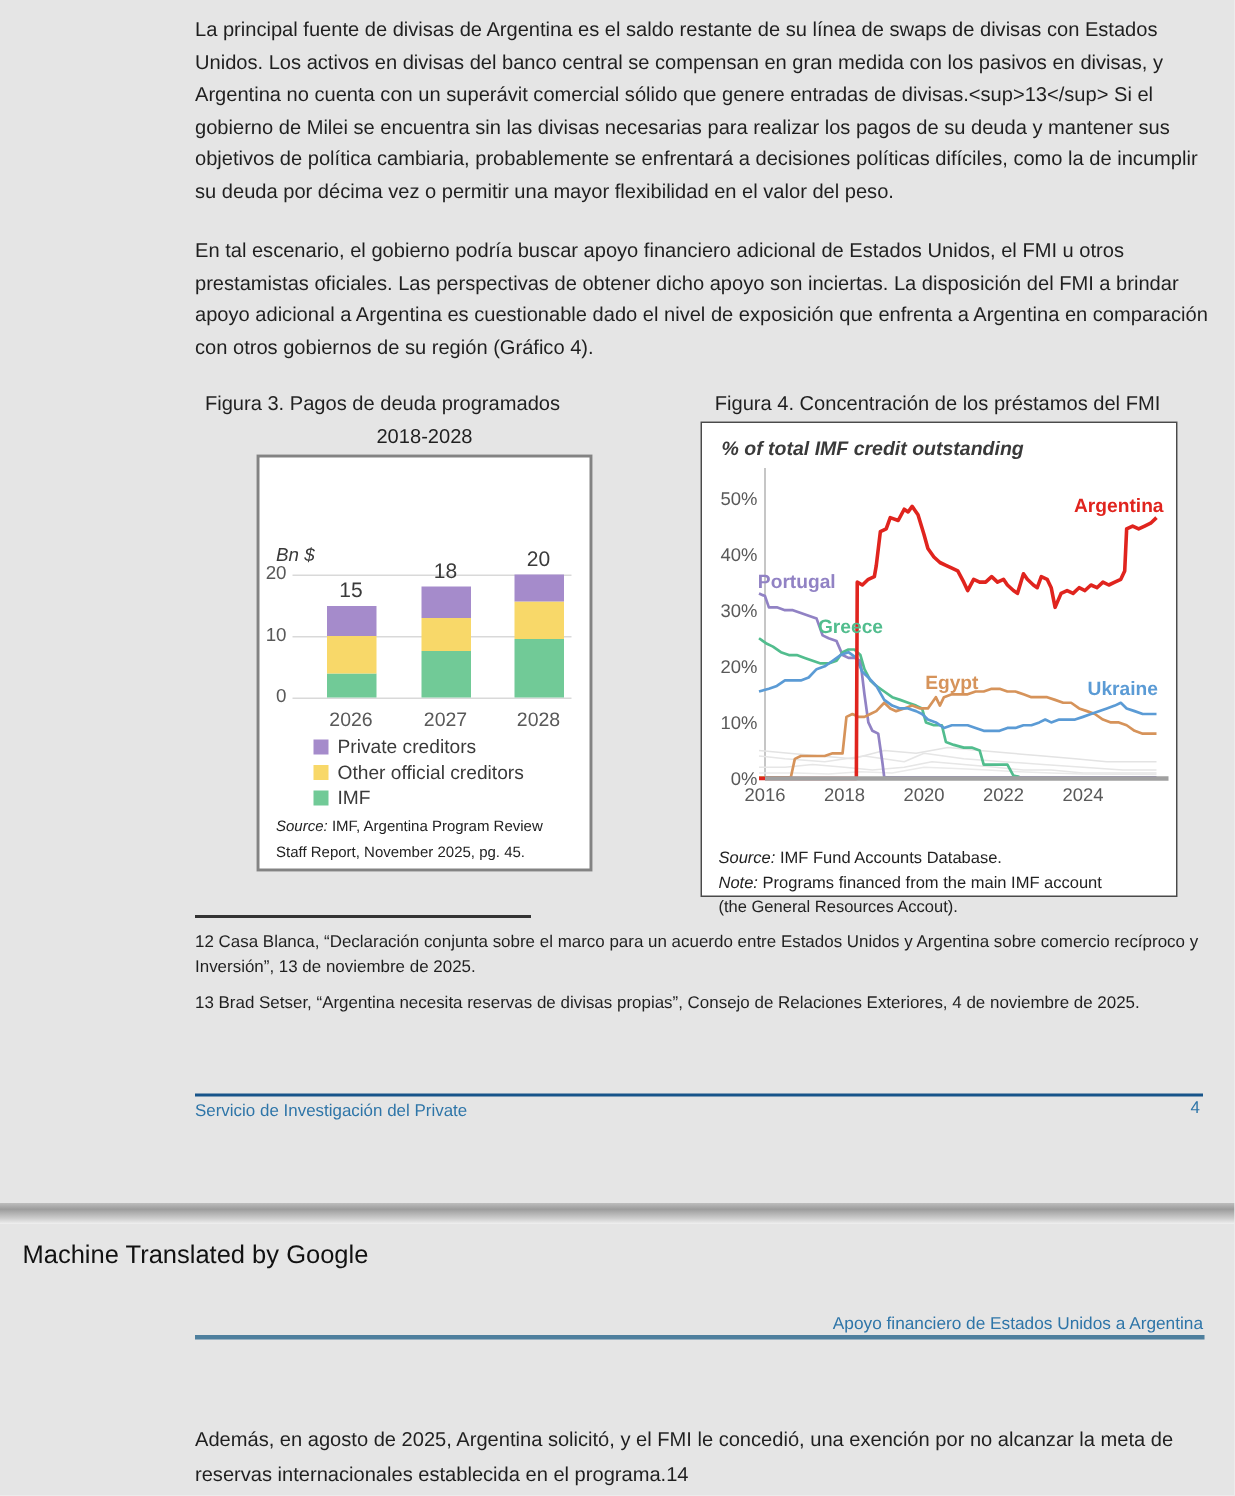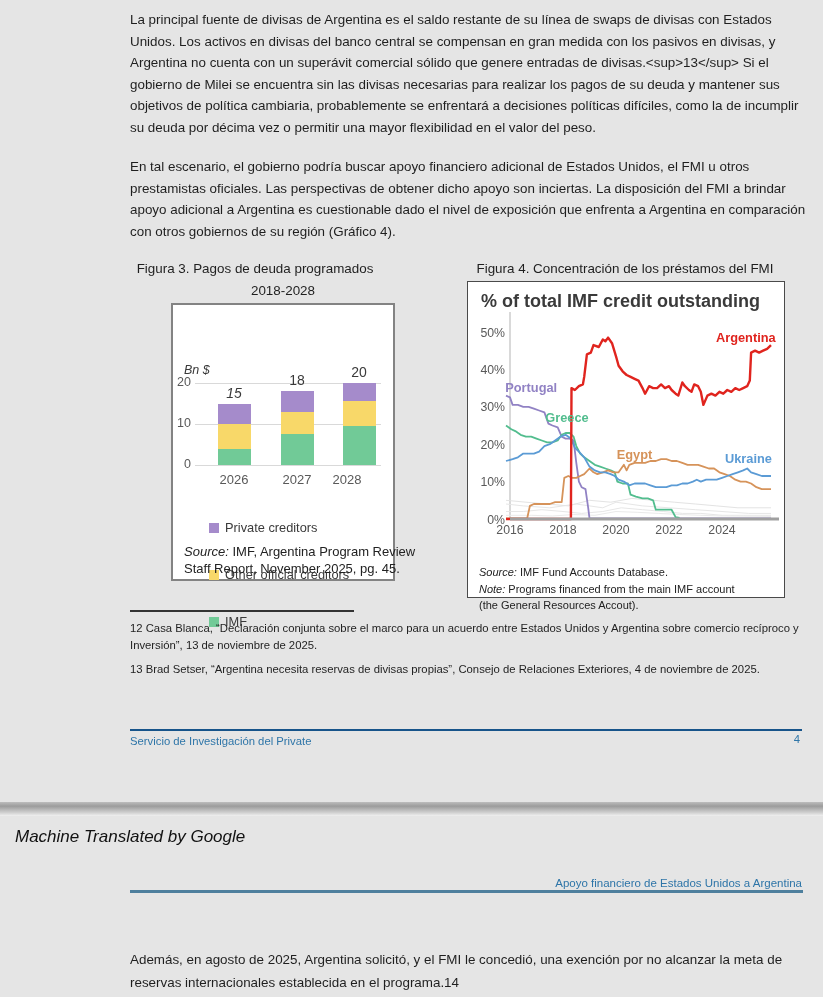--- a/index.html
+++ b/index.html
@@ -29,53 +29,53 @@
   .f3-unit { position:absolute; left:11px; top:58px; font-style:italic;
     font-size:12.5px; color:#3a3a3a; }
   #fig3-plot { position:absolute; left:0; top:0; width:220px; height:274px; }
   .grid { position:absolute; left:22px; width:186px; height:1px; background:#d9d9d9; }
   .ylab { position:absolute; left:0; width:18px; text-align:right;
     font-size:12.5px; color:#595959; }
   .seg { position:absolute; }
   .total { position:absolute; width:40px; text-align:center; font-size:14px; color:#3a3a3a; }
   .xlab { position:absolute; width:60px; text-align:center; font-size:13px; color:#595959; }
   #fig3-legend { position:absolute; left:36px; top:184px; }
-  .leg-row { display:flex; align-items:center; height:17px;margin-top:30px; }
+  .leg-row { display:flex; align-items:center; height:17px; }
   .leg-swatch { width:10px; height:10px; margin-right:6px; flex:0 0 auto; }
   .leg-label { font-size:12.8px; color:#3a3a3a; white-space:nowrap; }
-  .f3-source { position:absolute; left:11px; top:238px; font-size:13px;
+  .f3-source { position:absolute; left:11px; top:238px; font-size:10px;
     line-height:17px; color:#222; }
   .f3-source .nowrap, .f4-src .nowrap { white-space:nowrap; }
 
   
   #fig4-box {
     position:absolute; left:467px; top:281px; width:318px; height:317px;
     border:1.5px solid #4a4a4a; background:#fff;
   }
-  .f4-title { position:absolute; left:13px; top:9px; 
-    font-weight:bold; font-size:18px; color:#3a3a3a; white-space:nowrap; }
+  .f4-title { position:absolute; left:13px; top:9px; font-style:italic;
+    font-weight:bold; font-size:13px; color:#3a3a3a; white-space:nowrap; }
   #fig4-svg { position:absolute; left:0; top:0; }
   #fig4-svg .tick { font-family:"Liberation Sans",sans-serif; font-size:12.3px; fill:#595959; }
   #fig4-svg .clabel { font-family:"Liberation Sans",sans-serif; font-size:12.8px; font-weight:600; }
   .f4-src { position:absolute; left:11px; top:244px; font-size:11px;
     line-height:16.5px; color:#222;margin-top:38px; }
 
   
   #fn-rule { position:absolute; left:130px; top:610px; width:224px; height:2px; background:#333; }
   .fn { position:absolute; left:130px; width:678px; font-size:11.3px; line-height:16.5px; color:#1f1f1f; }
   #fn12 { top:620px; }
   #fn13 { top:661px; }
   #footer-rule { position:absolute; left:130px; top:729px; width:672px; height:2px; background:#17548a; }
   #footer-left { position:absolute; left:130px; top:735px; font-size:11.3px; color:#2e75a8; }
   #footer-page { position:absolute; right:23px; top:733px; font-size:11.3px; color:#2e75a8; }
 
   
   #gray-bar { position:absolute; left:0; top:802px; width:823px; height:14px;
     background:linear-gradient(180deg,#bdbdbd 0%,#9c9c9c 30%,#cfcfcf 75%,#f0f0f0 100%); }
-  #banner-text { position:absolute; left:15px; top:827px; font-size:17px; color:#111;font-style:italic; }
+  #banner-text { position:absolute; left:15px; top:827px; font-size:17px; color:#111; }
   #p2-header { position:absolute; left:400px; top:877px; width:402px; text-align:right;
     font-size:11.5px; color:#2e75a8; }
   #p2-rule { position:absolute; left:130px; top:890px; width:673px; height:2.5px; background:#4e7f9d; }
 </style>
 </head>
 <body>
 
 <div id="canvas">
 
   <div class="p" id="p1">La principal fuente de divisas de Argentina es el saldo restante de su línea de swaps de divisas con Estados Unidos. Los activos en divisas del banco central se compensan en gran medida con los pasivos en divisas, y Argentina no cuenta con un superávit comercial sólido que genere entradas de divisas.&lt;sup&gt;13&lt;/sup&gt; Si el gobierno de Milei se encuentra sin las divisas necesarias para realizar los pagos de su deuda y mantener sus objetivos de política cambiaria, probablemente se enfrentará a decisiones políticas difíciles, como la de incumplir su deuda por décima vez o permitir una mayor flexibilidad en el valor del peso.</div>
@@ -89,32 +89,32 @@
     <div id="fig3-plot">
         <div class="grid" style="top: 160px;"></div>
         <div class="ylab" style="top: 152px;">0</div>
         <div class="grid" style="top: 119px;"></div>
         <div class="ylab" style="top: 111px;">10</div>
         <div class="grid" style="top: 78px;"></div>
         <div class="ylab" style="top: 70px;">20</div>
         <div class="seg" style="left: 44.5px; top: 143.6px; width: 33px; height: 16.4px; background: rgb(113, 202, 151);"></div>
         <div class="seg" style="left: 44.5px; top: 119px; width: 33px; height: 24.6px; background: rgb(248, 216, 105);"></div>
         <div class="seg" style="left: 44.5px; top: 98.5px; width: 33px; height: 20.5px; background: rgb(165, 139, 203);"></div>
-        <div class="total" style="left: 41px; top: 79.5px; font-style: italic;">15</div>
+        <div class="total" style="left: 41px; top: 79.5px;">15</div>
         <div class="xlab" style="left: 31px; top: 167px;">2026</div>
         <div class="seg" style="left: 107.5px; top: 129.25px; width: 33px; height: 30.75px; background: rgb(113, 202, 151);"></div>
         <div class="seg" style="left: 107.5px; top: 106.7px; width: 33px; height: 22.55px; background: rgb(248, 216, 105);"></div>
         <div class="seg" style="left: 107.5px; top: 86.2px; width: 33px; height: 20.5px; background: rgb(165, 139, 203);"></div>
         <div class="total" style="left: 104px; top: 67.2px;">18</div>
         <div class="xlab" style="left: 94px; top: 167px;">2027</div>
         <div class="seg" style="left: 169.5px; top: 121.05px; width: 33px; height: 38.95px; background: rgb(113, 202, 151);"></div>
         <div class="seg" style="left: 169.5px; top: 96.45px; width: 33px; height: 24.6px; background: rgb(248, 216, 105);"></div>
         <div class="seg" style="left: 169.5px; top: 78px; width: 33px; height: 18.45px; background: rgb(165, 139, 203);"></div>
         <div class="total" style="left: 166px; top: 59px;">20</div>
-        <div class="xlab" style="left: 144px; top: 167px;">2028</div>
+        <div class="xlab" style="left: 156px; top: 167px;">2028</div>
       </div>
     <div class="f3-unit">Bn $</div>
     <div id="fig3-legend">
       <div class="leg-row">
         <span class="leg-swatch" id="sw-2" style="background: rgb(165, 139, 203);"></span>
         <span class="leg-label">Private creditors</span>
       </div>
       <div class="leg-row">
         <span class="leg-swatch" id="sw-1" style="background: rgb(248, 216, 105);"></span>
         <span class="leg-label">Other official creditors</span>

